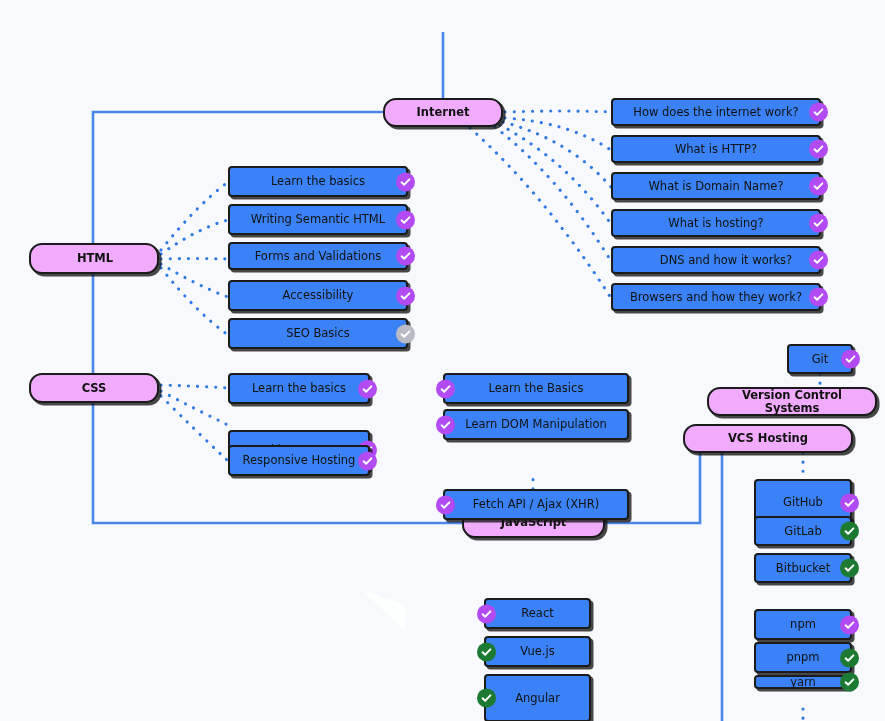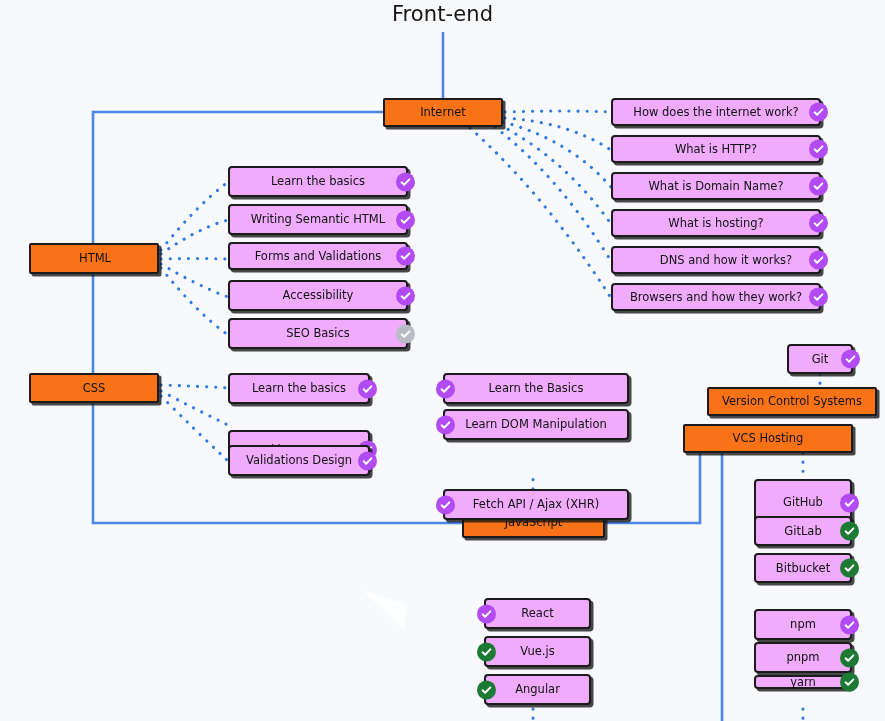--- a/index.html
+++ b/index.html
@@ -49,25 +49,26 @@
     border: 2px solid #1b1b1b;
     border-radius: 3px;
     box-shadow: 2.5px 2.5px 0 rgba(20,20,20,.78);
     font-size: 11.5px;
     color: #111;
     line-height: 1.1;
     text-align: center;
     padding: 0 6px;
   }
   .node.primary {
-    background: #f97316;
-    border-radius: 2px;
+    background: #f0abfc;
+    border-radius: 13px;
+    font-weight: bold;
   }
   .node.topic {
-    background: #f0abfc;
+    background: #3b82f6;
     border-radius: 4px;
   }
   .node.primary .label { font-size: 11.5px; }
   .node.topic  .label { font-size: 11.5px; }
 
   
   .badge {
     position: absolute;
     width: 19px; height: 19px;
     border-radius: 50%;
@@ -124,21 +125,20 @@
 
       <path d="M803,453 L803,479"></path>
 
       <path d="M533,709 L533,721"></path>
       <path d="M803,709 L803,721"></path>
     </g>
   </svg>
 
   <div class="watermark"></div>
 
-  <div class="title">Front-end</div>
 
   <div id="nodes-layer">
       <div class="node primary" style="left: 383px; top: 98px; width: 120px; height: 29px;">
         <span class="label">Internet</span>
       </div>
       <div class="node primary" style="left: 29px; top: 243px; width: 130px; height: 31px; padding-left: 8px;">
         <span class="label">HTML</span>
       </div>
       <div class="node primary" style="left: 29px; top: 373px; width: 130px; height: 30px;">
         <span class="label">CSS</span>
@@ -250,21 +250,21 @@
       </div>
       <div class="node topic" style="left: 228px; top: 430px; width: 142px; height: 40px;">
         <span class="label">Making Layouts</span>
         <span class="badge right purple">
           <svg viewBox="0 0 16 16">
             <path d="M3.2 8.4 L6.3 11.4 L12.8 4.8" fill="none" stroke="#fff" stroke-width="2.4" stroke-linecap="round" stroke-linejoin="round"></path>
           </svg>
         </span>
       </div>
       <div class="node topic" style="left: 228px; top: 445px; width: 142px; height: 31px;">
-        <span class="label">Validations Design</span>
+        <span class="label">Responsive Hosting</span>
         <span class="badge right purple">
           <svg viewBox="0 0 16 16">
             <path d="M3.2 8.4 L6.3 11.4 L12.8 4.8" fill="none" stroke="#fff" stroke-width="2.4" stroke-linecap="round" stroke-linejoin="round"></path>
           </svg>
         </span>
       </div>
       <div class="node topic" style="left: 443px; top: 373px; width: 186px; height: 31px;">
         <span class="label">Learn the Basics</span>
         <span class="badge left purple">
           <svg viewBox="0 0 16 16">
@@ -329,21 +329,21 @@
         </span>
       </div>
       <div class="node topic" style="left: 484px; top: 636px; width: 107px; height: 31px;">
         <span class="label">Vue.js</span>
         <span class="badge left green">
           <svg viewBox="0 0 16 16">
             <path d="M3.2 8.4 L6.3 11.4 L12.8 4.8" fill="none" stroke="#fff" stroke-width="2.4" stroke-linecap="round" stroke-linejoin="round"></path>
           </svg>
         </span>
       </div>
-      <div class="node topic" style="left: 484px; top: 674px; width: 107px; height: 31px;">
+      <div class="node topic" style="left: 484px; top: 674px; width: 107px; height: 48px;">
         <span class="label">Angular</span>
         <span class="badge left green">
           <svg viewBox="0 0 16 16">
             <path d="M3.2 8.4 L6.3 11.4 L12.8 4.8" fill="none" stroke="#fff" stroke-width="2.4" stroke-linecap="round" stroke-linejoin="round"></path>
           </svg>
         </span>
       </div>
       <div class="node topic" style="left: 754px; top: 609px; width: 98px; height: 31px;">
         <span class="label">npm</span>
         <span class="badge right purple">

